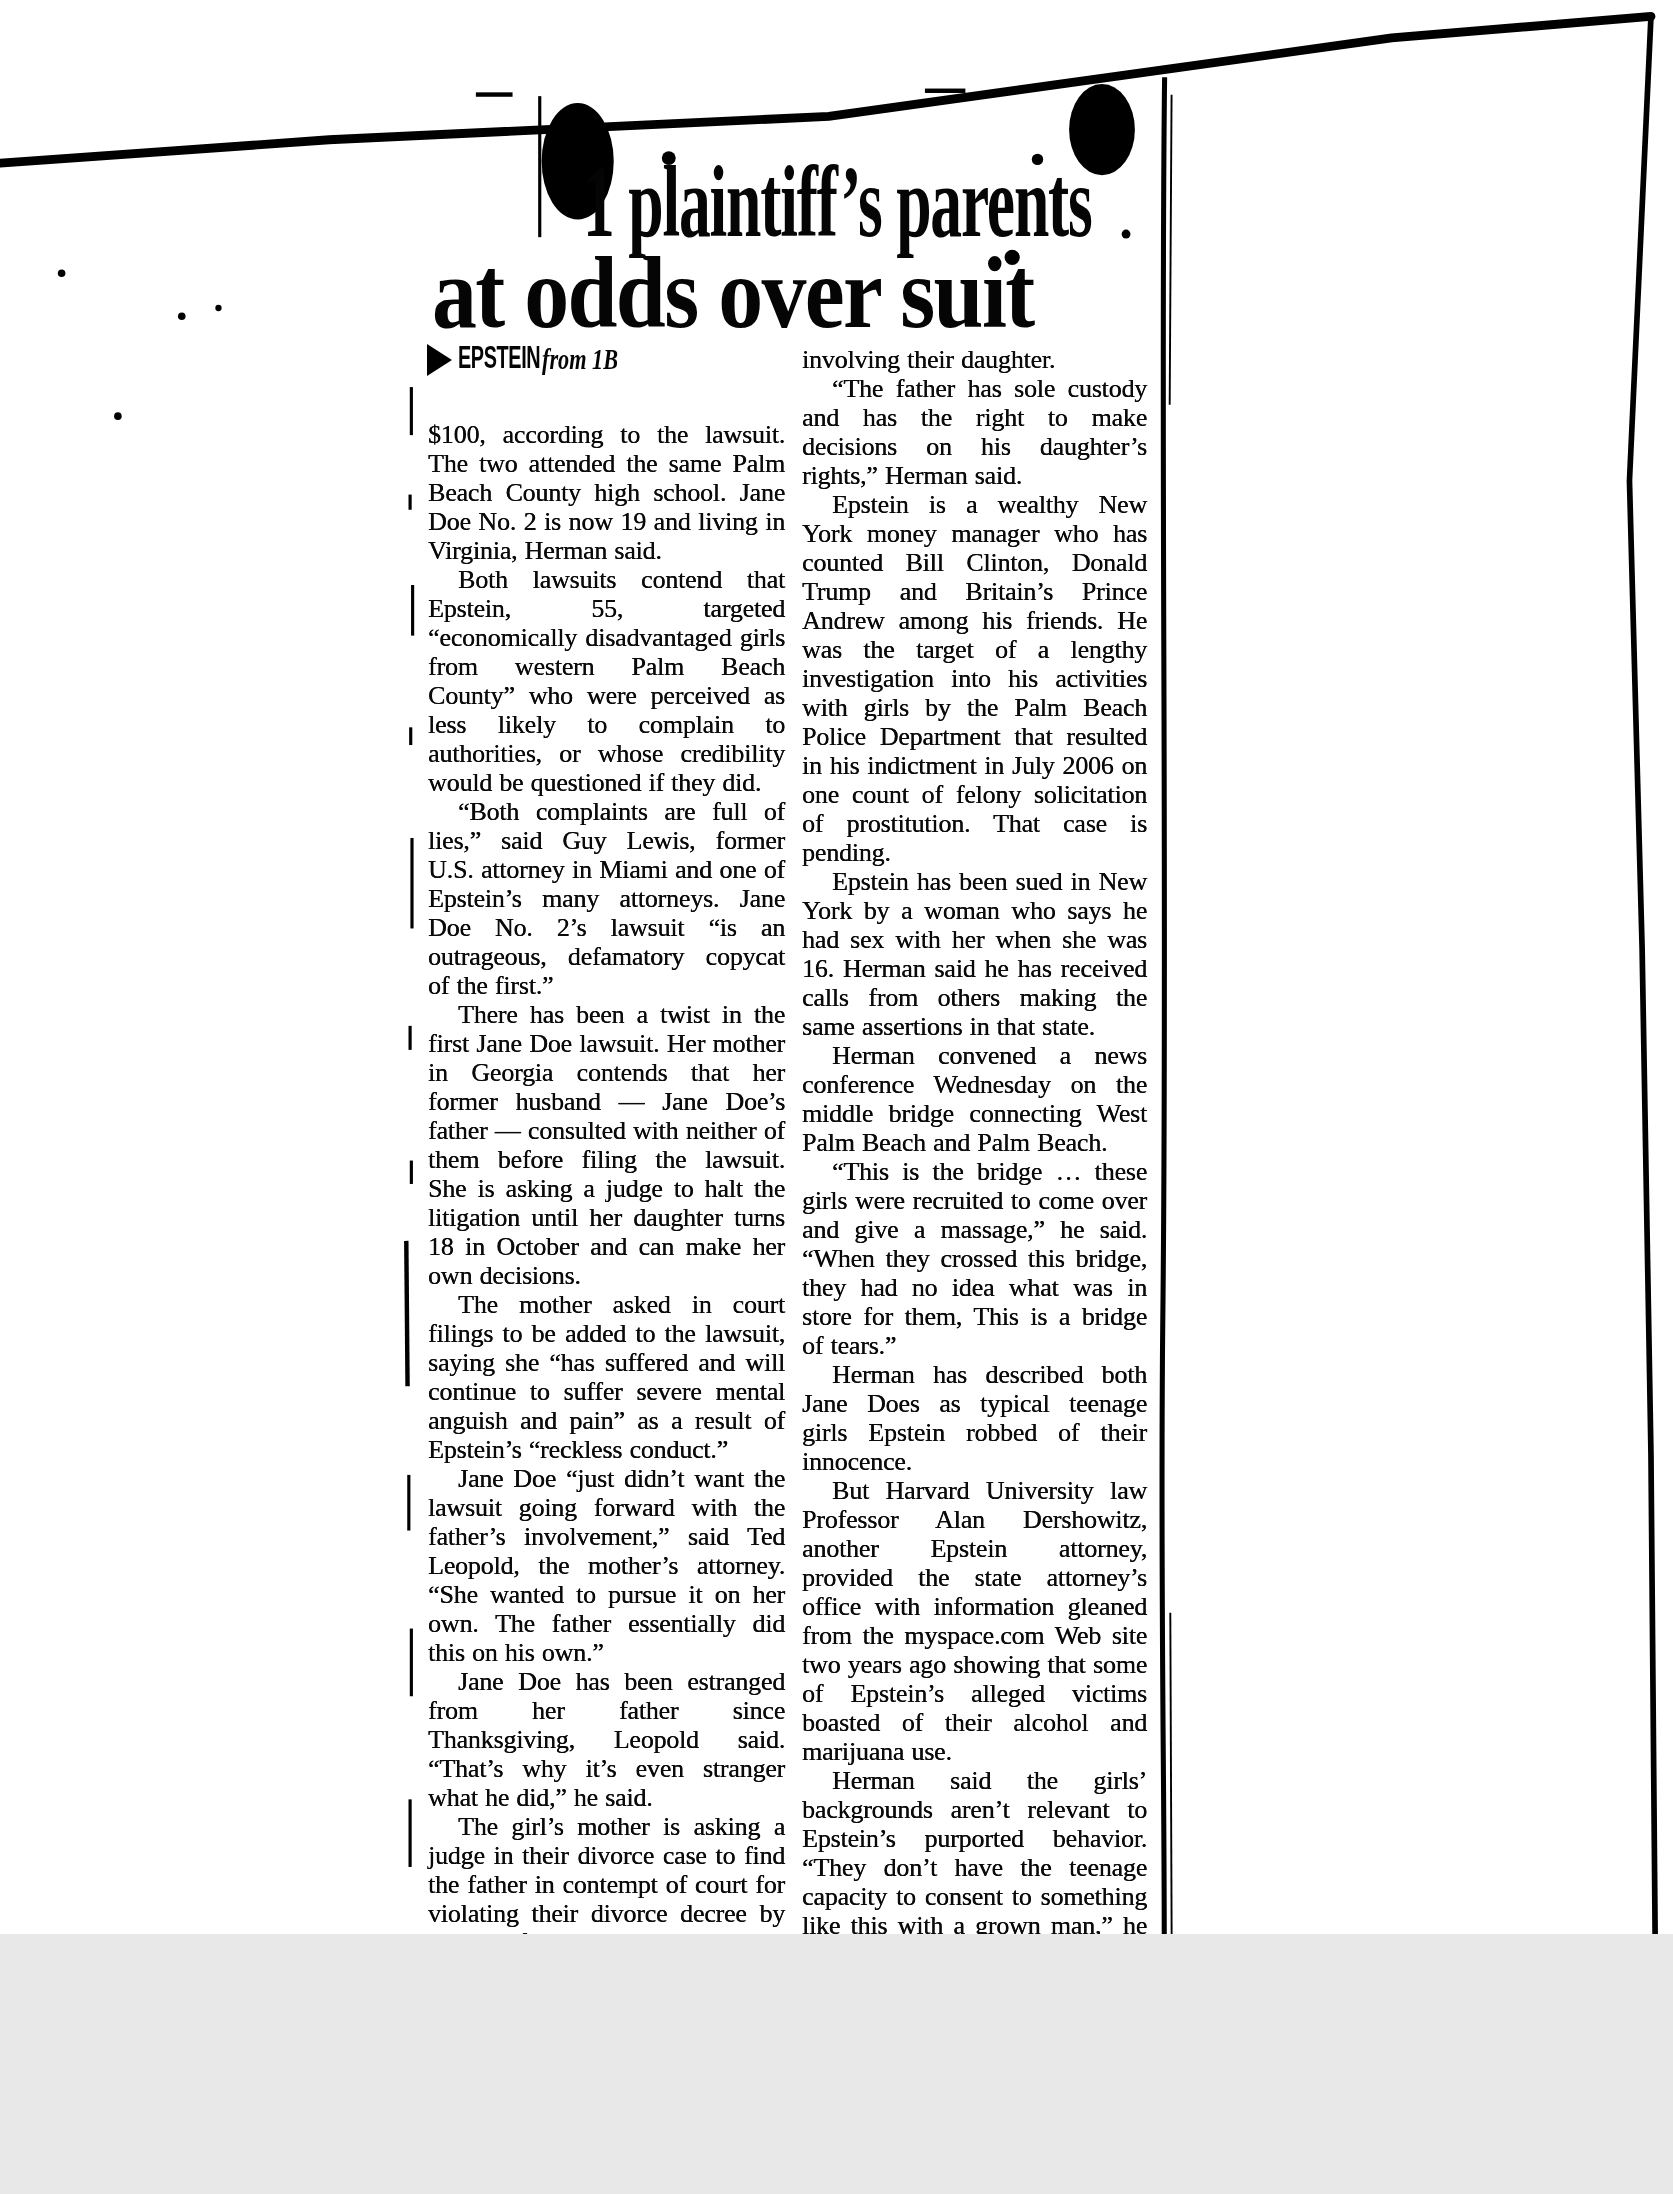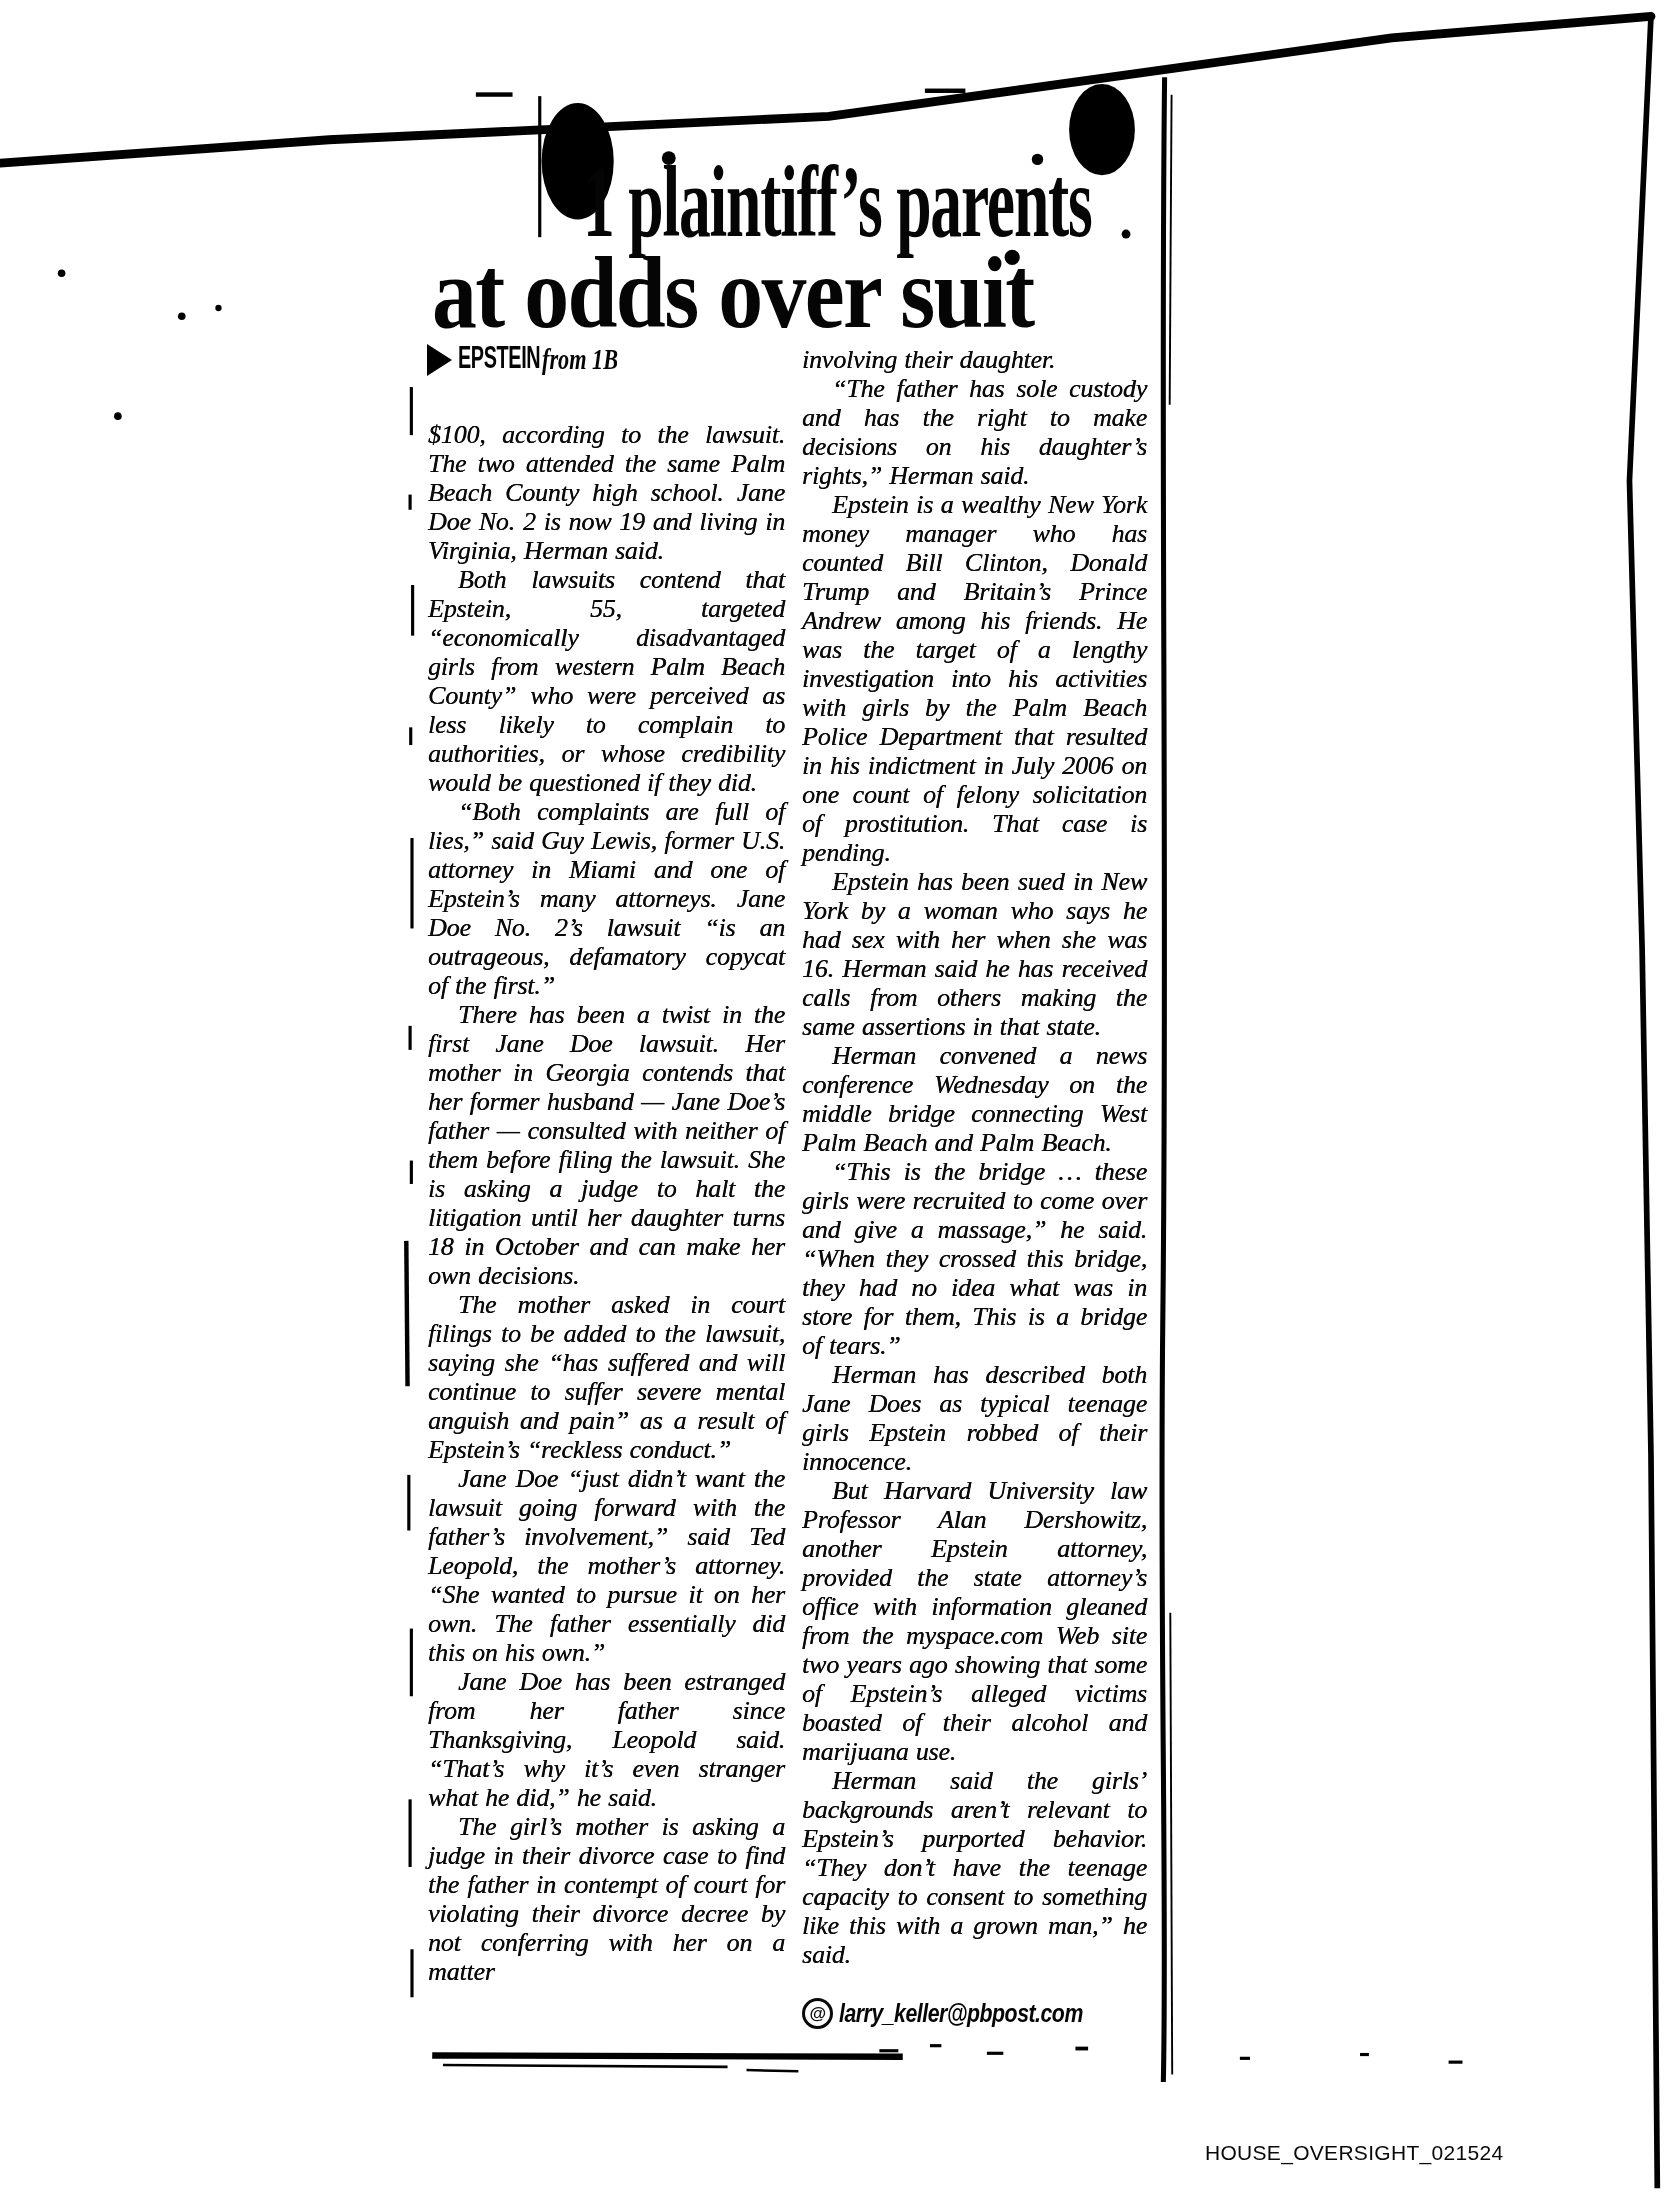--- a/index.html
+++ b/index.html
@@ -1,17 +1,17 @@
 <!DOCTYPE html>
 <html style="font-size:10px"><head>
 <meta charset="utf-8">
 <style>
   html,body{margin:0;padding:0;background:#e8e8e8;}
   .page{
-    position:relative;width:1674px;height:2194px;background:#ffffff;
+    position:relative;width:1674px;height:1934px;background:#ffffff;
     overflow:hidden;font-family:"Liberation Serif",serif;color:#0b0b0b;
   }
   .artifacts{position:absolute;left:0;top:0;width:1674px;height:2194px;}
   
   .hline{
     position:absolute;white-space:nowrap;font-weight:700;
     font-family:"Liberation Serif",serif;font-size:101px;letter-spacing:-1.9px;
     transform-origin:0 0;color:#050505;
   }
   .hline1{left:583px;top:144px;transform:scaleX(0.63);}
@@ -20,21 +20,21 @@
   .kicker{position:absolute;left:427px;top:339px;display:flex;align-items:flex-end;}
   .tri{width:0;height:0;border-left:25px solid #000;border-top:16.4px solid transparent;border-bottom:16.4px solid transparent;flex:none;}
   .kword{display:inline-block;font-family:"Liberation Sans",sans-serif;font-weight:700;
     font-size:32px;letter-spacing:-0.6px;transform:scaleX(0.62);transform-origin:0 50%;
     margin-left:6.3px;white-space:nowrap;color:#050505;}
   .kfrom{display:inline-block;font-style:italic;font-weight:700;font-size:28.5px;
     transform:scaleX(0.78);transform-origin:0 50%;margin-left:-49px;white-space:nowrap;color:#050505;}
   
   .col{position:absolute;text-align:justify;font-size:26px;line-height:29px;
     letter-spacing:-0.2px;word-spacing:0.9px;color:#0a0a0a;
-    text-shadow:0.3px 0 0 currentColor;font-style:italic;}
+    text-shadow:0.3px 0 0 currentColor;}
   .col p{margin:0;text-indent:30px;}
   .col p.noindent{text-indent:0;}
   .col-left{left:428px;top:420px;width:357px;}
   .col-right{left:802px;top:345px;width:345px;}
   
   .email{margin-top:29px;display:flex;align-items:center;text-align:left;text-shadow:none;}
   .at-ic{flex:none;display:inline-flex;align-items:center;justify-content:center;
     width:25px;height:25px;border:3.8px solid #0a0a0a;border-radius:50%;
     font-family:"Liberation Sans",sans-serif;font-weight:700;font-size:17px;color:#0a0a0a;}
   .email-text{display:inline-block;font-family:"Liberation Sans",sans-serif;font-weight:700;

